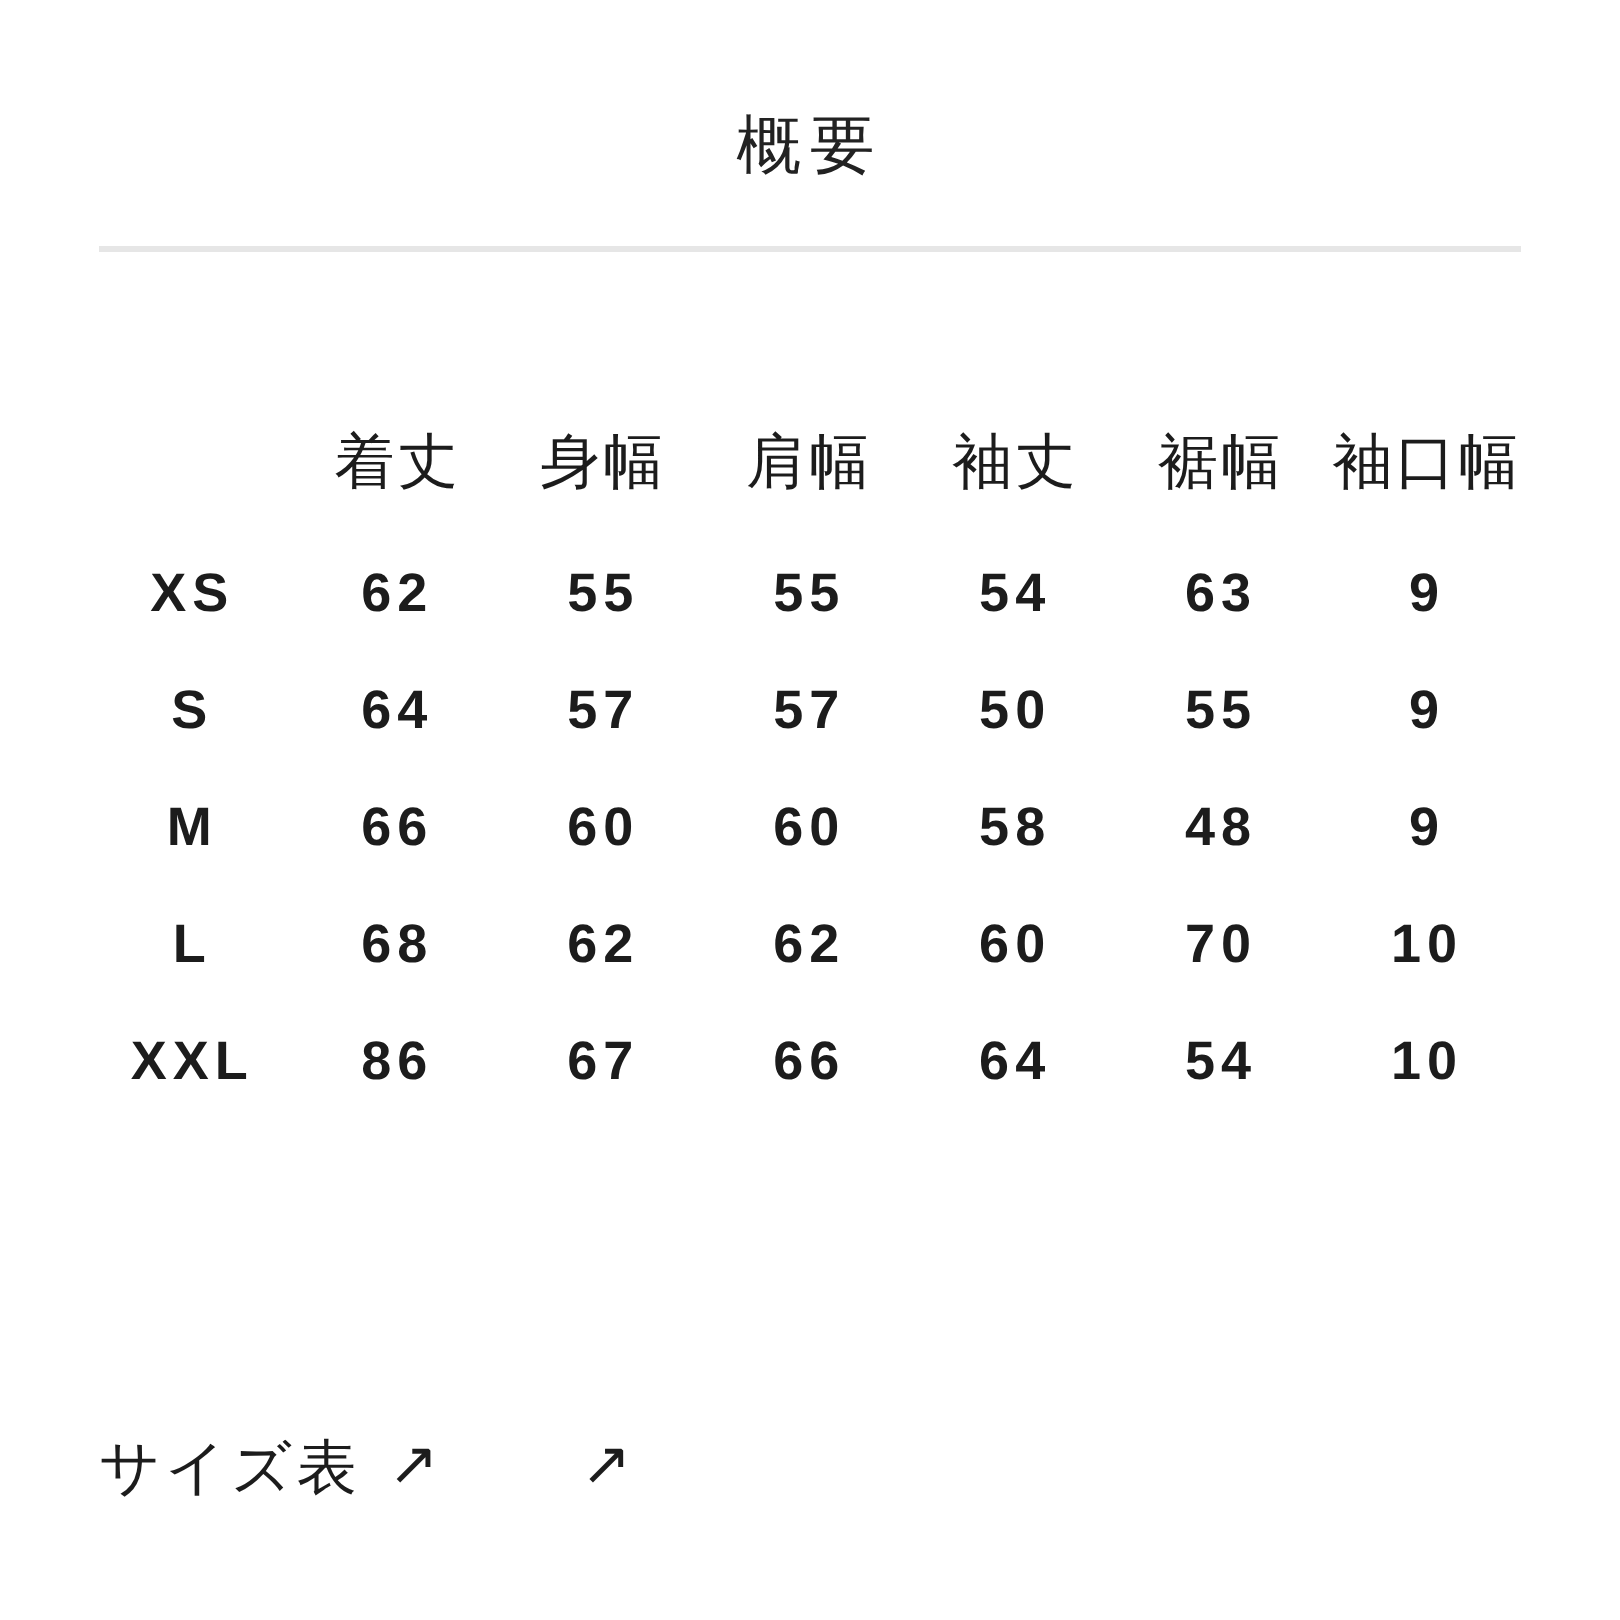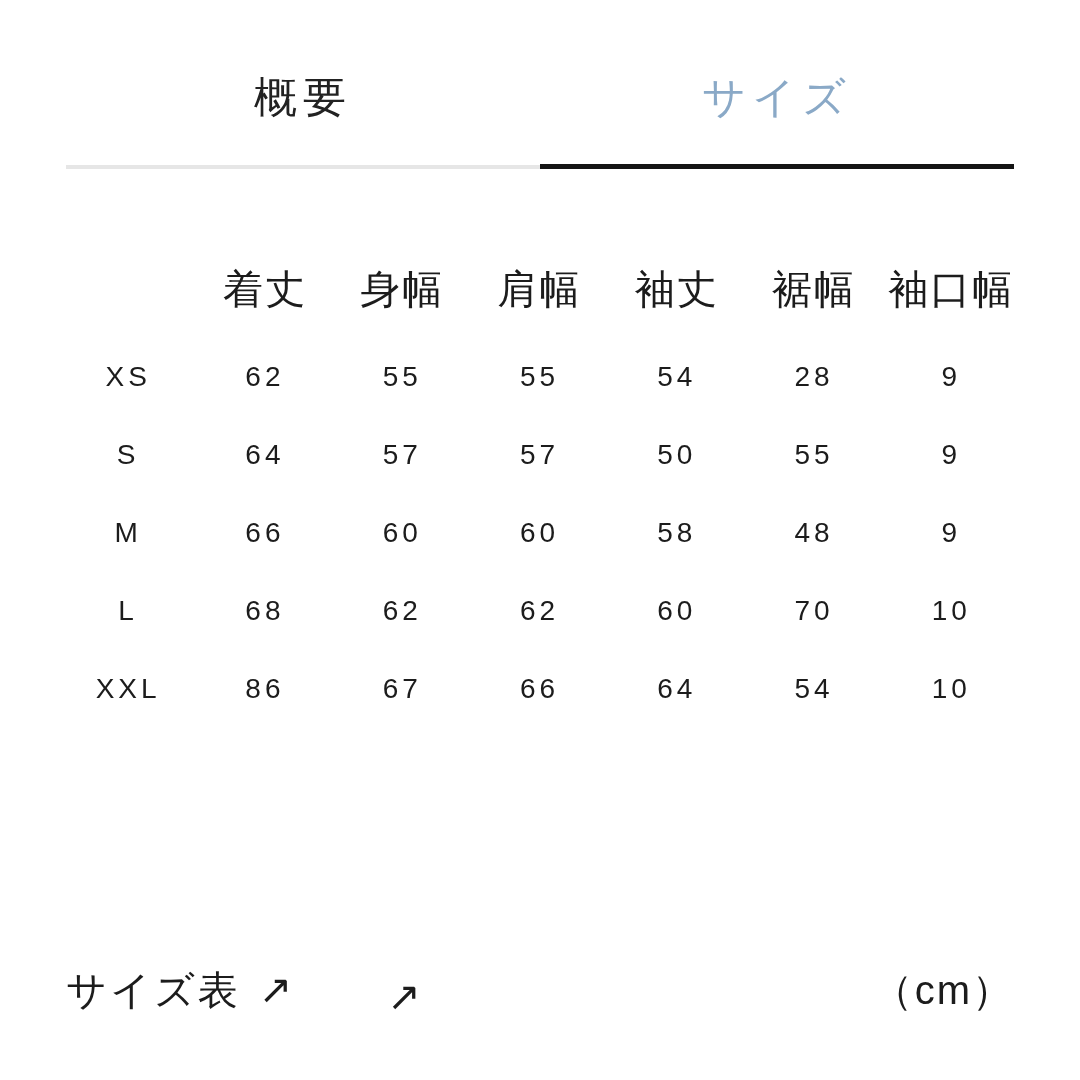--- a/index.html
+++ b/index.html
@@ -44,64 +44,65 @@
     font-weight: 400;
   }
   .tab.active {
     color: #8aa9c7;
     border-bottom: 5px solid #141414;
   }
 
   
   .size-table {
     position: absolute;
-    top: 240px;
+    top: 258px;
     left: 60px;
     width: 960px;
     border-collapse: collapse;
     table-layout: fixed;
   }
   .size-table th,
   .size-table td {
     text-align: center;
     font-weight: 400;
     color: #1c1c1c;
     padding: 0;
   }
   .size-table th {
     font-size: 40px;
     letter-spacing: 2px;
     height: 98px;
     vertical-align: middle;
     white-space: nowrap;
   }
   .size-table td {
-    font-size: 28px;
+    font-size: 36px;
     letter-spacing: 4px;
     height: 78px;
     vertical-align: middle;
     white-space: nowrap;
+    font-weight: bold;
   }
   .size-table col.c-label { width: 136px; }
   .size-table col.c-data  { width: 137px; }
 
   .row-label {
     font-size: 40px;
     letter-spacing: 2px;
   }
 
   
   .footer {
     position: absolute;
     left: 66px;
     top: 938px;
     width: 948px;
     height: 80px;
     display: flex;
-    align-items: flex-end;
+    align-items: center;
   }
   .foot-link {
     display: inline-flex;
     align-items: center;
     font-size: 40px;
     letter-spacing: 3px;
     color: #1c1c1c;
     cursor: pointer;
     white-space: nowrap;
   }
@@ -121,21 +122,20 @@
     white-space: nowrap;
   }
 </style>
 </head>
 <body>
 
 <div class="page">
 
   <div class="tabs">
     <div class="tab">概要</div>
-    <div class="tab active">サイズ</div>
   </div>
 
   <table class="size-table">
     <colgroup>
       <col class="c-label">
       <col class="c-data">
       <col class="c-data">
       <col class="c-data">
       <col class="c-data">
       <col class="c-data">
@@ -152,21 +152,21 @@
         <th>袖口幅</th>
       </tr>
     </thead>
     <tbody>
       <tr>
         <td class="row-label">XS</td>
         <td>62</td>
         <td>55</td>
         <td>55</td>
         <td>54</td>
-        <td>28</td>
+        <td>63</td>
         <td>9</td>
       </tr>
       <tr>
         <td class="row-label">S</td>
         <td>64</td>
         <td>57</td>
         <td>57</td>
         <td>50</td>
         <td>55</td>
         <td>9</td>
@@ -203,16 +203,15 @@
 
   <div class="footer">
     <span class="foot-link">
       <span>サイズ表</span>
       <span class="arrow">↗</span>
     </span>
     <span class="foot-gap"></span>
     <span class="foot-link">
       <span class="arrow">↗</span>
     </span>
-    <span class="unit">（cm）</span>
   </div>
 
 </div>
 
 </body></html>

